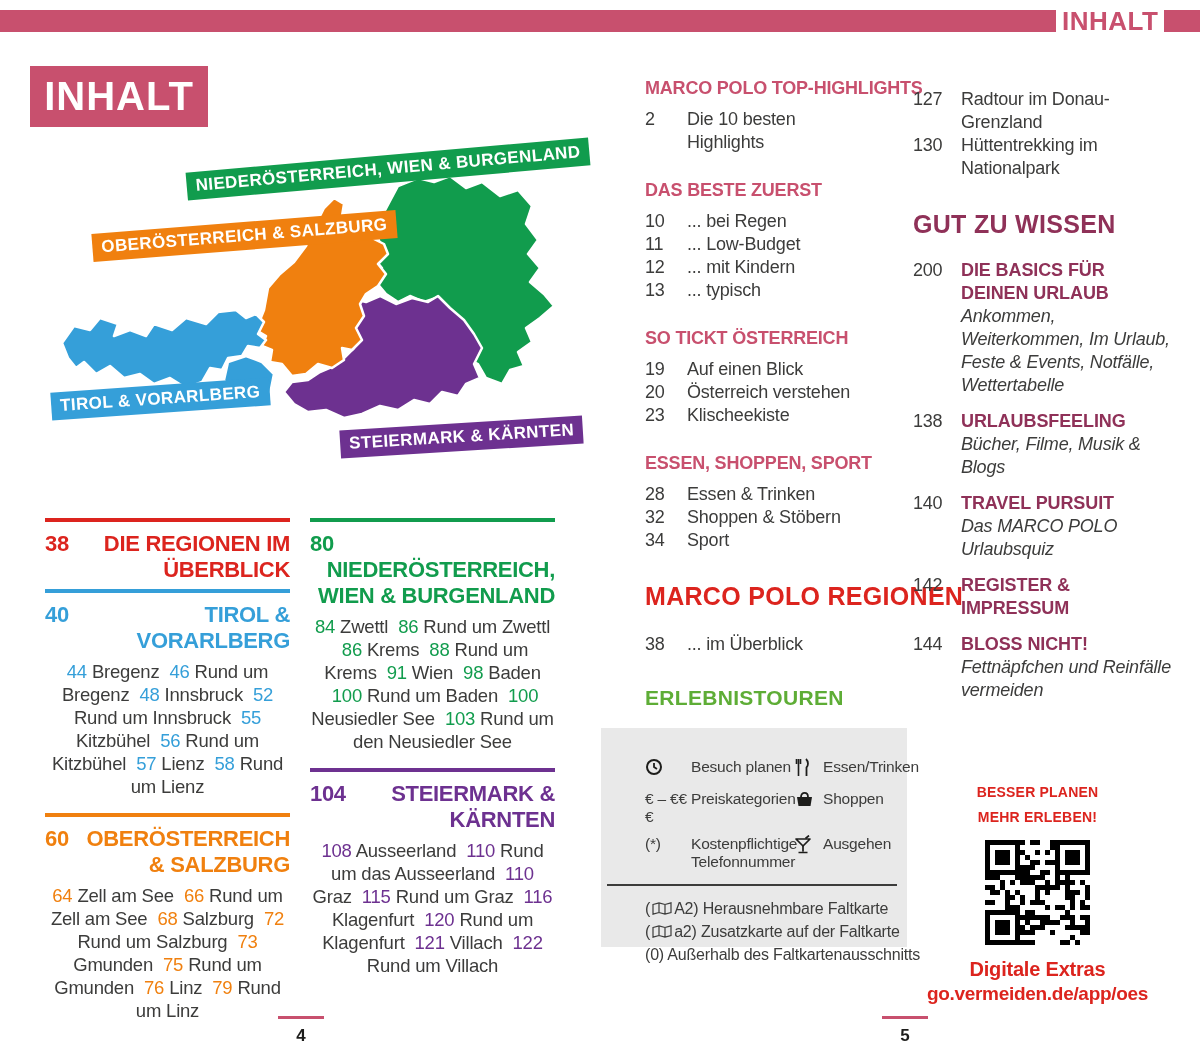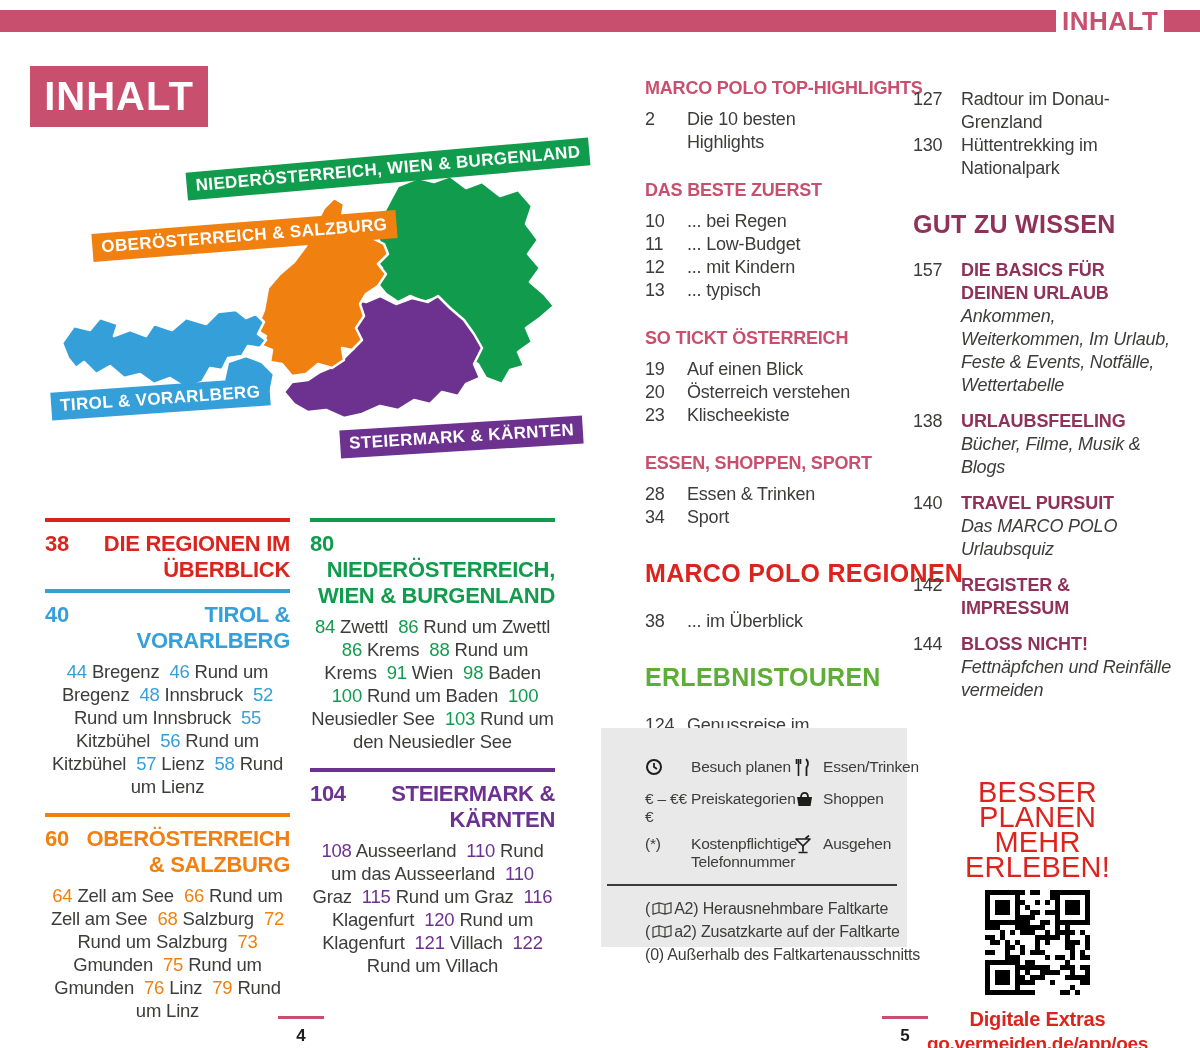--- a/index.html
+++ b/index.html
@@ -41,21 +41,21 @@
   .sec-green .lrule{background:var(--green)} .sec-green .lnum,.sec-green .ltitle,.sec-green .len{color:var(--green)}
   .sec-purple .lrule{background:var(--purple)} .sec-purple .lnum,.sec-purple .ltitle,.sec-purple .len{color:var(--purple)}
 
   
   .colA{position:absolute;left:645px;top:78px;width:232px}
   .colB{position:absolute;left:913px;top:88px;width:262px}
   .rsec{margin-bottom:26px}
   .rhead{color:var(--pink);font-weight:bold;font-size:18px;letter-spacing:-0.2px;
        white-space:nowrap;margin-bottom:9px}
   .rsec.big-red .rhead{color:var(--red);font-size:25px;letter-spacing:0.3px;margin:30px 0 22px}
-  .rsec.big-green .rhead{color:var(--light_green);font-size:25px;letter-spacing:0.3px;margin:30px 0 22px}
+  .rsec.big-green .rhead{color:var(--light_green);font-size:21px;letter-spacing:0.3px;margin:30px 0 22px}
   .ritem{display:flex;font-size:18px;line-height:23px}
   .rnum{flex:none;width:42px}
   .colB .rnum{width:48px}
   .bigberry{color:var(--berry);font-size:25px;font-weight:bold;letter-spacing:0.3px;margin:30px 0 20px}
   .gentry{display:flex;margin-bottom:13px;font-size:18px;line-height:23px}
   .gnum{flex:none;width:48px}
   .gtitle{display:block;color:var(--berry);font-weight:bold;letter-spacing:-0.1px}
   .gdesc{display:block;font-style:italic}
   .gdesc:empty{display:none}
 
@@ -66,21 +66,21 @@
   .lg-sym{flex:none;width:46px}
   .lg-lab{flex:none;width:104px}
   .lg-sym2{flex:none;width:28px}
   .lg-lab2{flex:1}
   .leg-div{height:1.5px;background:#3c3c3b;margin:13px 2px 11px -38px}
   .legnote{font-size:16px;line-height:23px;white-space:nowrap}
   .legnote svg{vertical-align:-1px;margin:0 2px}
 
   
   .promo{position:absolute;left:925px;top:780px;width:225px;text-align:center;color:var(--red)}
-  .promo .p1{font-size:29px;font-weight:normal;line-height:25px;letter-spacing:0.2px}
+  .promo .p1{font-size:14px;font-weight:bold;line-height:25px;letter-spacing:0.2px}
   .qr{margin:10px auto 0;width:105px;height:105px}
   .extras{margin-top:13px;font-size:20px;font-weight:bold}
   .url{font-size:19px;font-weight:bold;margin-top:2px;letter-spacing:-0.3px}
 
   
   .pagemark{position:absolute;top:1016px;width:64px;text-align:center}
   .pagemark .bar{width:46px;height:2.5px;background:var(--pink);margin:0 auto 7px}
   .pagemark .pn{font-size:17px;font-weight:bold;color:#1d1d1b}
   .pm-left{left:269px}.pm-right{left:873px}
 </style>
@@ -204,20 +204,24 @@
       </div>
   </div>
   <div class="rsec">
     <div class="rhead">ESSEN, SHOPPEN, SPORT</div>
     <div>
         <div class="ritem">
           <span class="rnum">28</span>
           <span class="rtxt">Essen &amp; Trinken</span>
         </div> 
         <div class="ritem">
+          <span class="rnum">32</span>
+          <span class="rtxt">Shoppen &amp; Stöbern</span>
+        </div> 
+        <div class="ritem">
           <span class="rnum">34</span>
           <span class="rtxt">Sport</span>
         </div> 
       </div>
   </div>
   <div class="rsec big-red">
     <div class="rhead">MARCO POLO REGIONEN</div>
     <div>
         <div class="ritem">
           <span class="rnum">38</span>
@@ -243,21 +247,21 @@
         <span class="rtxt">Radtour im Donau-Grenzland</span>
       </div> 
       <div class="ritem">
         <span class="rnum">130</span>
         <span class="rtxt">Hüttentrekking im Nationalpark</span>
       </div> 
     </div>
   <div class="bigberry">GUT ZU WISSEN</div>
   <div>
       <div class="gentry">
-        <span class="gnum">157</span>
+        <span class="gnum">200</span>
         <span class="gbody">
           <span class="gtitle">DIE BASICS FÜR DEINEN URLAUB</span>
           <span class="gdesc">Ankommen, Weiterkommen, Im Urlaub, Feste &amp; Events, Notfälle, Wettertabelle</span>
         </span>
       </div> 
       <div class="gentry">
         <span class="gnum">138</span>
         <span class="gbody">
           <span class="gtitle">URLAUBSFEELING</span>
           <span class="gdesc">Bücher, Filme, Musik &amp; Blogs</span>

